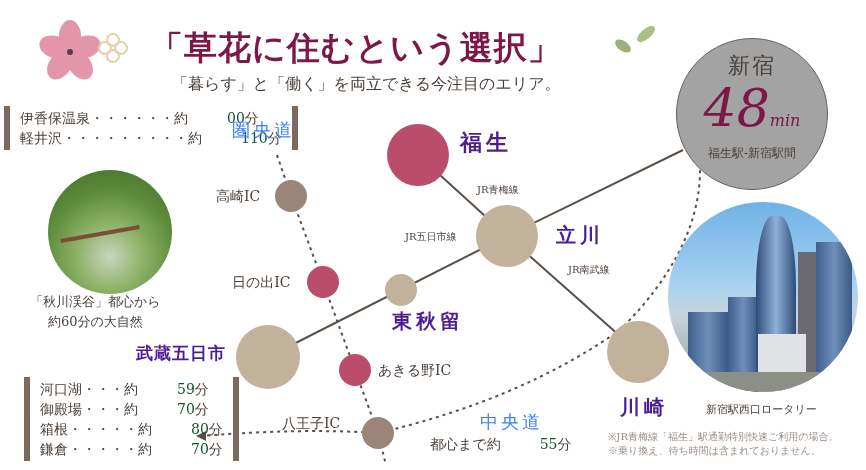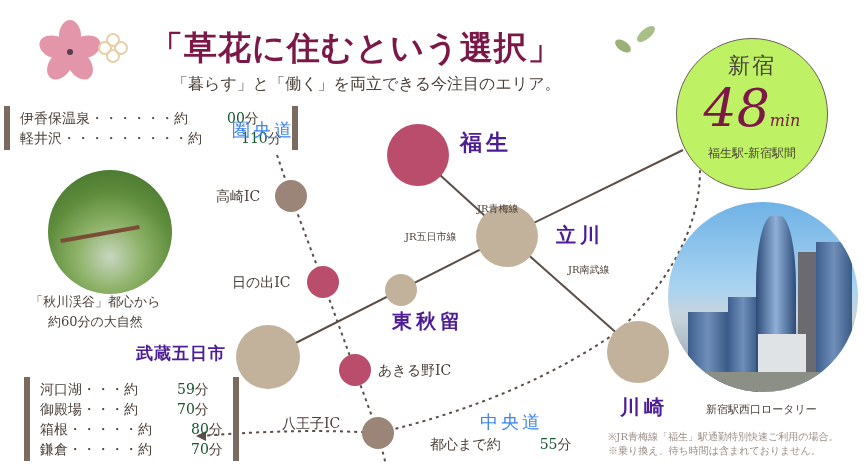--- a/index.html
+++ b/index.html
@@ -11,21 +11,21 @@
   .subtitle { left:172px; top:74px; font-size:16px; color:#4a3f38; white-space:nowrap; }
   .box { border-left:6px solid #7a6a60; border-right:6px solid #7a6a60; padding:2px 10px; font-size:14px; line-height:20px; white-space:nowrap; }
   .box .row { display:flex; }
   .mins { color:#14532d;padding-left:39px; }
   .road { font-size:18px; color:#3b82f6; letter-spacing:3px; }
   .lbl { font-size:14px; white-space:nowrap; }
   .lbl-sm { font-size:10px; white-space:nowrap; }
   .station { font-size:22px; letter-spacing:4px; font-weight:bold; color:#4c1d95; white-space:nowrap; }
   .caption { font-size:13px; text-align:center; line-height:20px; white-space:nowrap; }
   .note { font-size:10px; color:#9a8e86; line-height:14px; white-space:nowrap; }
-  .badge { left:676px; top:38px; width:150px; height:150px; border-radius:50%; border:1.5px solid #6e6058; background:#bef264; text-align:center; }
+  .badge { left:676px; top:38px; width:150px; height:150px; border-radius:50%; border:1.5px solid #6e6058; background:#a3a3a3; text-align:center; }
   .badge .dest { font-size:22px; margin-top:12px; letter-spacing:2px; }
   .badge .num { font-size:52px; color:#7b1847; font-style:italic; line-height:54px; font-family:"DejaVu Serif", serif; }
   .badge .unit { font-size:16px; font-style:italic; color:#7b1847; }
   .badge .route { font-size:12px; margin-top:10px; }
   .photo-valley { left:48px; top:170px; width:124px; height:124px; border-radius:50%;
      background: radial-gradient(circle at 50% 70%, #c8d6c0 0%, #8fb36a 30%, #5f8d3c 60%, #3e6b2a 100%); }
   .photo-valley .bridge { position:absolute; left:12px; top:62px; width:80px; height:4px; background:#7a4d36; transform:rotate(-10deg); }
   .photo-city { left:668px; top:202px; width:190px; height:190px; border-radius:50%; overflow:hidden;
      background: linear-gradient(180deg, #6fb2e6 0%, #a9d3f0 45%, #c8d4dc 60%, #8a96a0 100%); }
   .bld { position:absolute; bottom:0; background:linear-gradient(90deg,#3e5f8e,#6f8fb9,#3a5a86); }
@@ -144,21 +144,21 @@
 <div class="abs lbl" style="left:232px; top:274px;">日の出IC</div>
 <div class="abs lbl" style="left:378px; top:362px;">あきる野IC</div>
 <div class="abs lbl" style="left:282px; top:415px;">八王子IC</div>
 
 <div class="abs station" style="left:460px; top:128px;">福生</div>
 <div class="abs station" style="left:556px; top:222px; font-size:20px;">立川</div>
 <div class="abs station" style="left:392px; top:308px; font-size:20px;">東秋留</div>
 <div class="abs station" style="left:136px; top:342px; font-size:17px; letter-spacing:1px;">武蔵五日市</div>
 <div class="abs station" style="left:620px; top:394px; font-size:20px;">川崎</div>
 
-<div class="abs lbl-sm" style="left:477px; top:183px;margin-top:19px;">JR青梅線</div>
+<div class="abs lbl-sm" style="left:477px; top:183px;">JR青梅線</div>
 <div class="abs lbl-sm" style="left:405px; top:230px;">JR五日市線</div>
 <div class="abs lbl-sm" style="left:568px; top:263px;">JR南武線</div>
 
 <div class="abs photo-valley">
   <div class="bridge"></div>
 </div>
 <div class="abs caption" style="left:30px; top:292px;">
   <div>「秋川渓谷」都心から</div>
   <div>約60分の大自然</div>
 </div>

